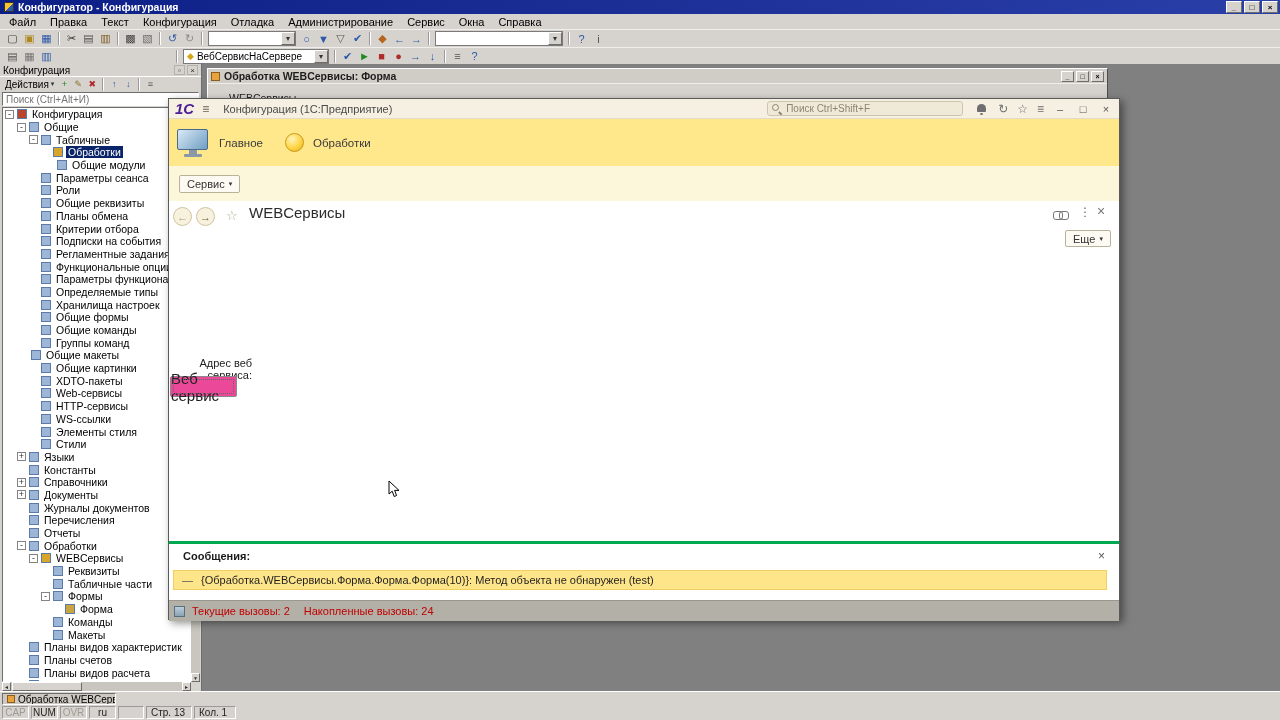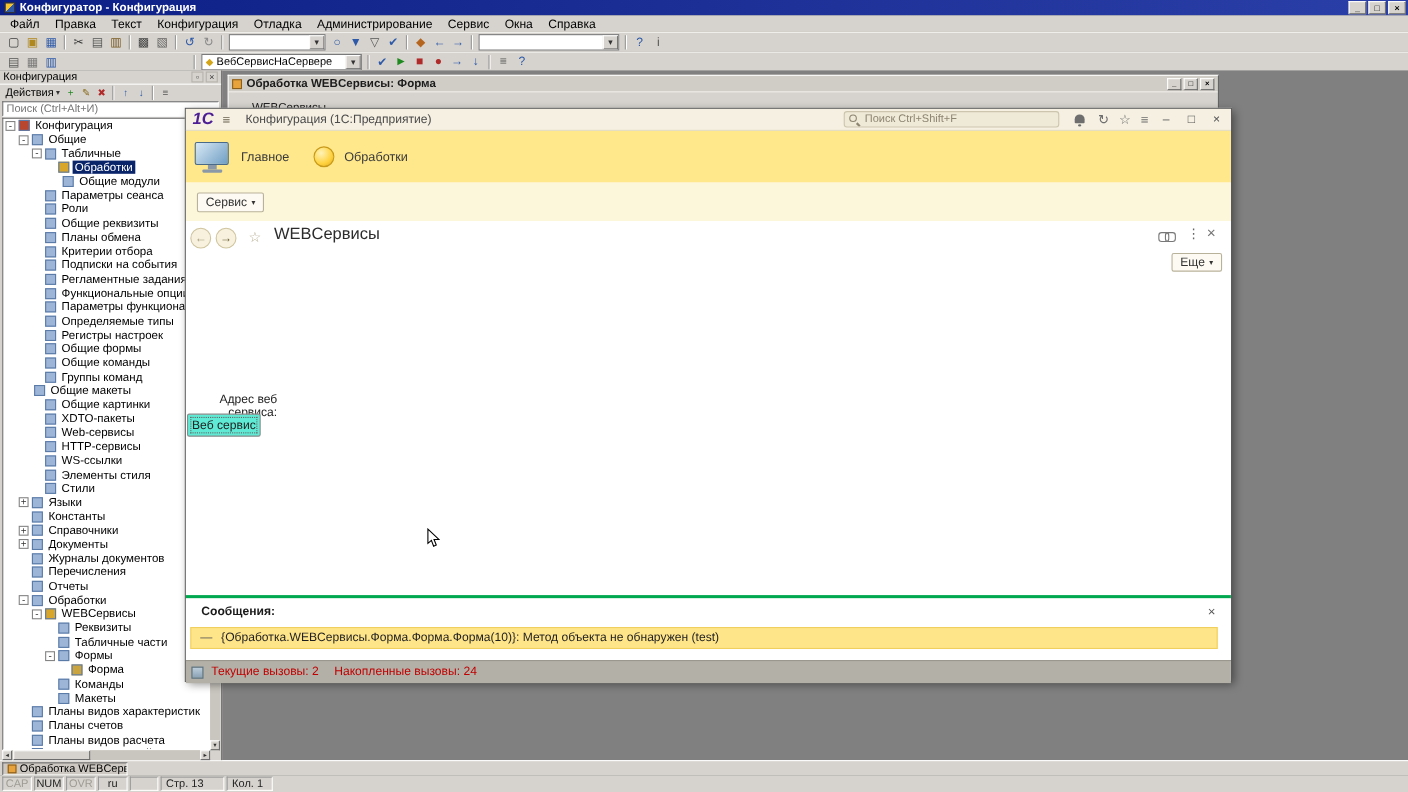--- a/index.html
+++ b/index.html
@@ -99,21 +99,21 @@
   .form-star{position:absolute;left:57px;top:7px;font-size:13px;color:#b5ad92}
   .form-title{position:absolute;left:80px;top:3px;font-size:15px;color:#2c2c2c}
   .link-icon{position:absolute;left:884px;top:9px;width:16px;height:10px}
   .link-icon::before{content:"";position:absolute;left:0;top:1px;width:8px;height:7px;border:1.5px solid #777;border-radius:3px}
   .link-icon::after{content:"";position:absolute;left:6px;top:1px;width:8px;height:7px;border:1.5px solid #777;border-radius:3px}
   .dots-icon{position:absolute;left:910px;top:4px;font-size:12px;color:#666}
   .form-close{position:absolute;left:928px;top:2px;font-size:14px;color:#777}
   .v8-btn.more-btn{position:absolute;left:896px;top:29px;height:17px}
   .addr-label{position:absolute;left:2px;top:156px;width:81px;text-align:right;font-size:11px;color:#222}
   .addr-input{position:absolute;left:85px;top:153px;width:273px;height:17px;border:1px solid #9e9e9e;font-size:11px;padding:0 3px;font-family:"Liberation Sans",sans-serif;color:#111;background:#fff}
-  .ws-button{position:absolute;left:1px;top:175px;width:67px;height:21px;background:#5eead4;border:1px solid #8a8a8a;border-radius:2px;display:inline-flex;align-items:center;justify-content:center;font-size:11px;color:#222;outline:1px dotted #666;outline-offset:-4px}
+  .ws-button{position:absolute;left:1px;top:175px;width:67px;height:21px;background:#ec4899;border:1px solid #8a8a8a;border-radius:2px;display:inline-flex;align-items:center;justify-content:center;font-size:15px;color:#222;outline:1px dotted #666;outline-offset:-4px}
   .green-splitter{position:absolute;left:0;top:442px;width:100%;height:3px;background:#00a84f}
   .msg-area{position:absolute;left:0;top:445px;width:100%;height:56px;background:#fff}
   .msg-header{position:absolute;left:14px;top:6px;font-weight:bold;font-size:11px;color:#1a1a1a}
   .msg-close{position:absolute;right:14px;top:5px;font-size:12px;color:#555}
   .msg-row{position:absolute;left:4px;right:12px;top:26px;height:20px;background:#ffe58a;border:1px solid #f0cf5e;display:flex;align-items:center;font-size:11px;color:#1f1f1f;overflow:hidden}
   .msg-dash{margin:0 8px;color:#555;flex:none}
   .msg-text{white-space:nowrap}
   .v8-statusrow{position:absolute;left:0;top:501px;width:100%;height:21px;background:#b3b0a8;display:flex;align-items:center;padding:0 5px;border-top:1px solid #9a978f}
   .calls-icon{width:11px;height:11px;background:linear-gradient(#bccddb,#8aa2b5);border:1px solid #56707f;margin-right:7px;flex:none}
   .calls-text{color:#c00000;font-size:11px;margin-right:14px;white-space:nowrap}
@@ -125,21 +125,21 @@
   .taskstrip{position:absolute;left:0;top:691px;width:100%;height:14px;background:#d6d3ce;border-top:1px solid #fff}
   .window-tab{position:absolute;left:2px;top:1px;height:12px;width:114px;background:#cdc9c2;border:1px solid;border-color:#6d6d6d #fff #fff #6d6d6d;display:inline-flex;align-items:center;gap:3px;padding:0 4px;font-size:10px;white-space:nowrap;overflow:hidden}
   .tab-icon{width:8px;height:8px;background:#e8a33c;border:1px solid #8a5f1e;flex:none}
   .statusbar{position:absolute;left:0;top:705px;width:100%;height:15px;background:#d6d3ce;display:flex;align-items:stretch;padding:1px 2px;gap:2px}
   .sb-seg{border:1px solid;border-color:#9a9a9a #fff #fff #9a9a9a;font-size:10px;display:flex;align-items:center;padding:0 4px;color:#222;white-space:nowrap;overflow:hidden}
   .sb-hint{flex:1}
   .sb-ind-wrap{display:flex;gap:2px}
   .sb-indicator{width:27px;justify-content:center;color:#9e9b94}
   .sb-indicator.on{color:#222}
   .sb-spare{width:26px}
-  .sb-line{width:58px}
+  .sb-line{width:46px}
   .sb-col{width:42px}
 </style>
 </head>
 <body>
 
 <div class="screen">
 
   <div class="titlebar">
     <span class="app-icon"></span>
     <span class="titlebar-text">Конфигуратор - Конфигурация</span>
@@ -320,21 +320,21 @@
           <span class="node-label">Параметры функциональных опций</span>
         </div>
         <div class="tree-row" style="padding-left: 26px;">
           <span class="toggle none"></span>
           <span class="node-icon"></span>
           <span class="node-label">Определяемые типы</span>
         </div>
         <div class="tree-row" style="padding-left: 26px;">
           <span class="toggle none"></span>
           <span class="node-icon"></span>
-          <span class="node-label">Регистры настроек</span>
+          <span class="node-label">Хранилища настроек</span>
         </div>
         <div class="tree-row" style="padding-left: 26px;">
           <span class="toggle none"></span>
           <span class="node-icon"></span>
           <span class="node-label">Общие формы</span>
         </div>
         <div class="tree-row" style="padding-left: 26px;">
           <span class="toggle none"></span>
           <span class="node-icon"></span>
           <span class="node-label">Общие команды</span>

